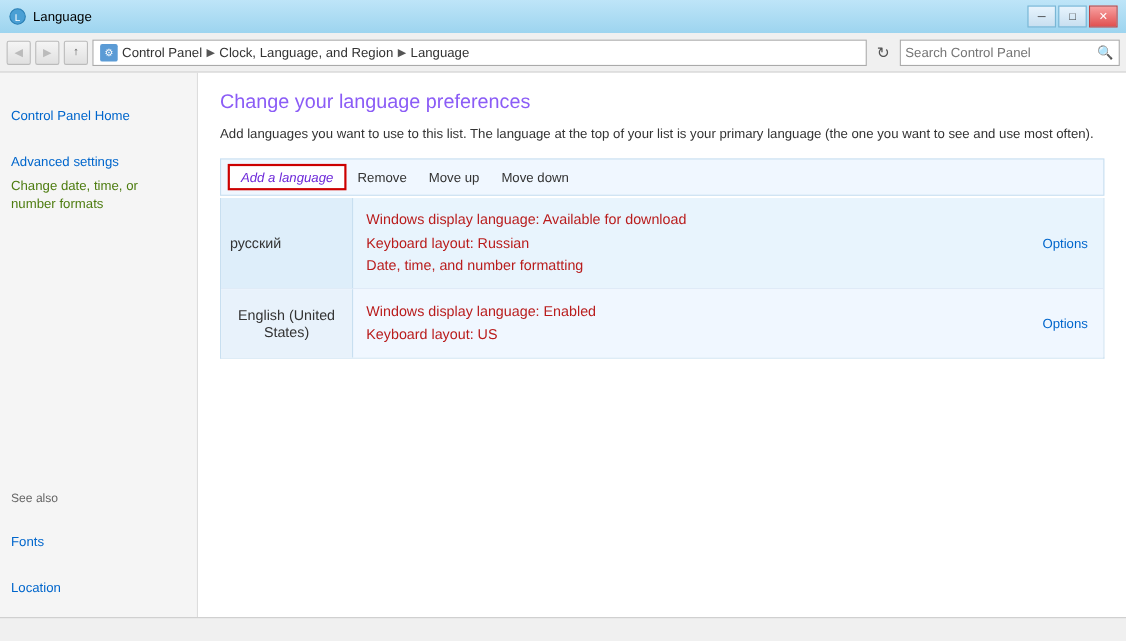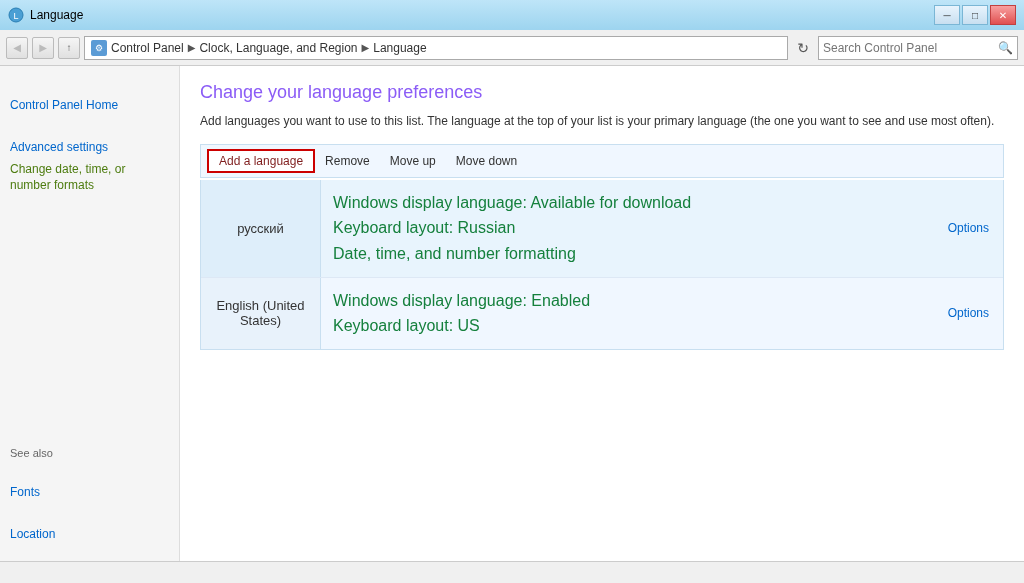--- a/index.html
+++ b/index.html
@@ -216,22 +216,23 @@
       padding: 3px 10px;
       font-size: 12px;
       cursor: pointer;
       background: transparent;
       border: none;
       color: #333;
     }
     .toolbar-btn.active-btn {
       border: 2px solid #cc0000;
       background: #fff;
-      color: #7f1d1d;
+      color: #6d28d9;
       font-weight: normal;
+      font-style: italic;
     }
 
     
     .language-list {
       border: 1px solid #c8dff0;
       border-top: none;
     }
     .language-item {
       display: flex;
       align-items: stretch;
@@ -240,36 +241,35 @@
     }
     .language-item:last-child { border-bottom: none; }
     .language-item + .language-item {
       background: #f0f7ff;
     }
     .lang-name-cell {
       width: 120px;
       min-width: 120px;
       display: flex;
       align-items: center;
-      justify-content: center;
       padding: 12px 8px;
       font-size: 13px;
       color: #333;
       border-right: 1px solid #c8dff0;
       text-align: center;
       background: #deeefa;
     }
     .language-item:last-child .lang-name-cell {
       background: #e8f2fb;
     }
     .lang-details {
       flex: 1;
       padding: 10px 12px;
-      font-size: 16px;
-      color: #15803d;
+      font-size: 13px;
+      color: #b91c1c;
       line-height: 1.6;
     }
     .lang-options {
       display: flex;
       align-items: center;
       padding: 12px 14px;
     }
     .lang-options-link {
       color: #0066cc;
       text-decoration: none;

